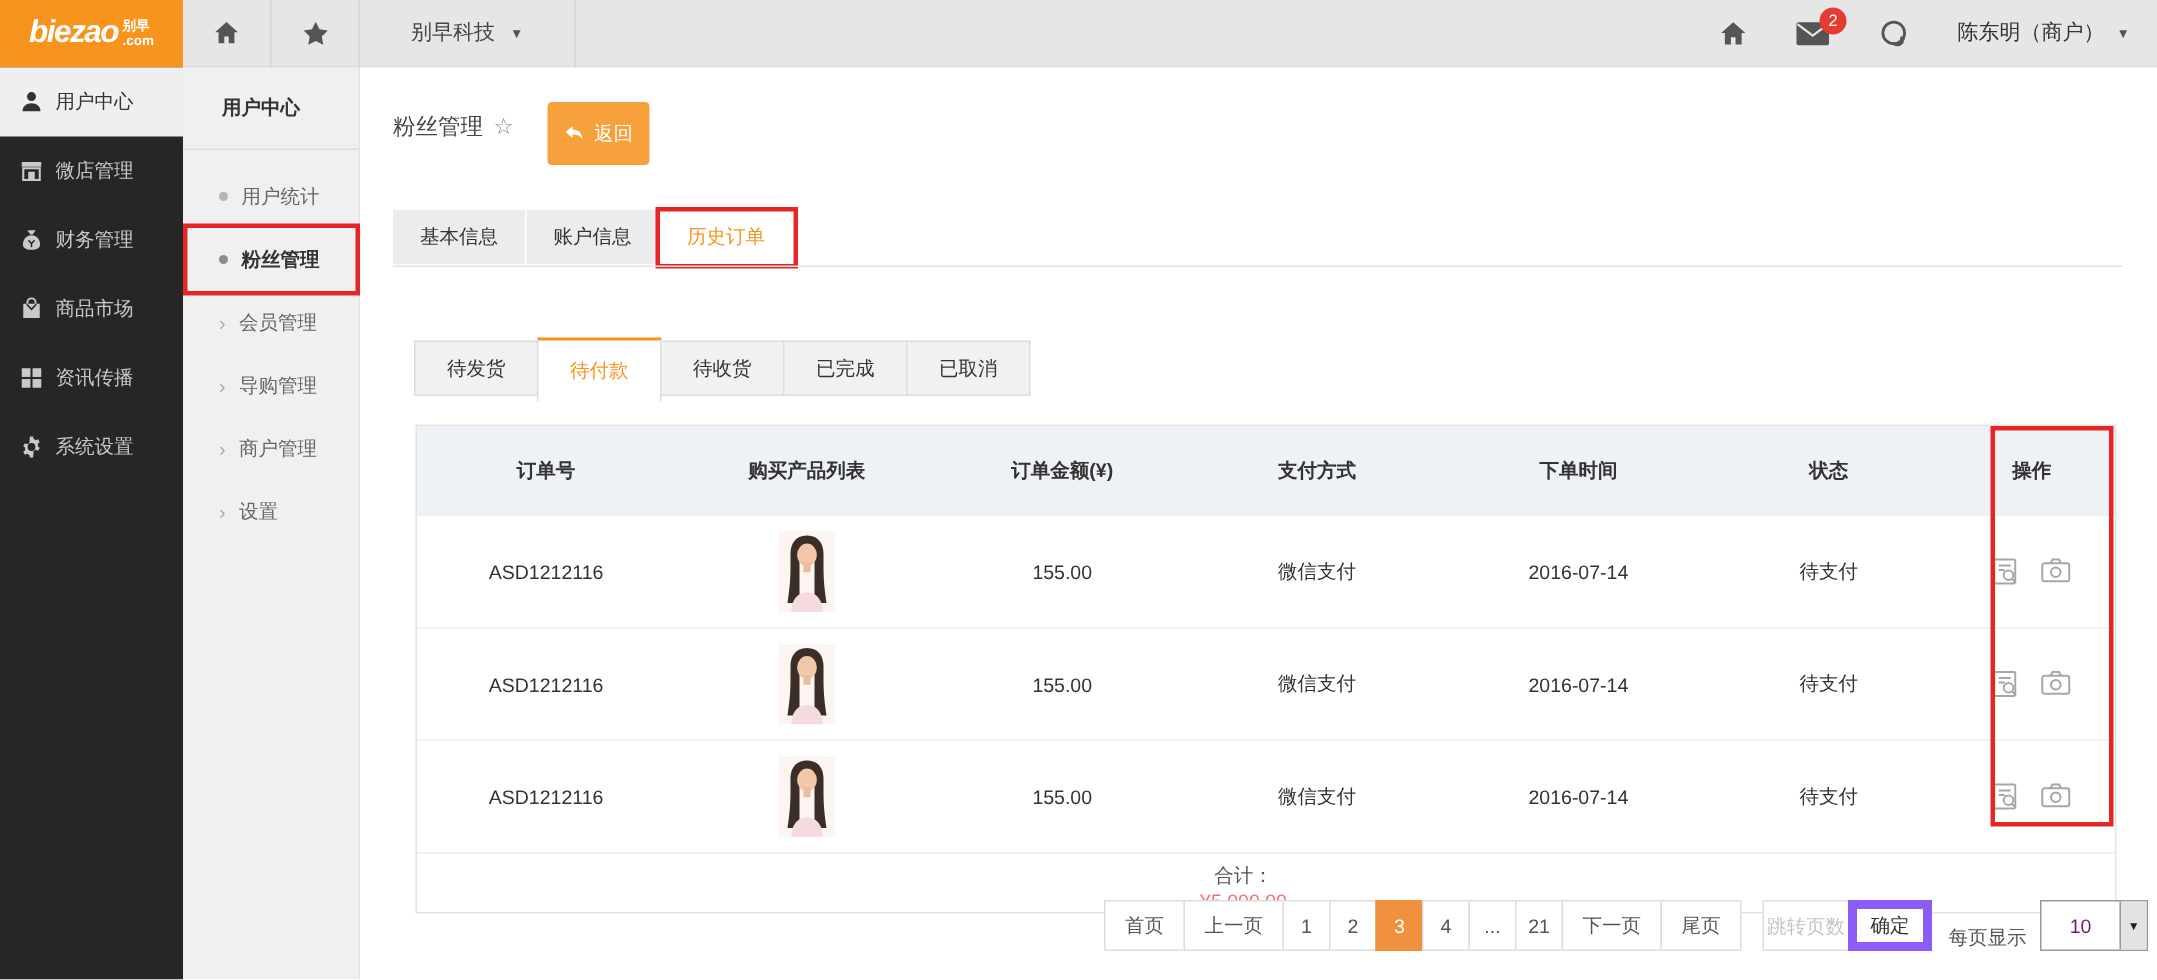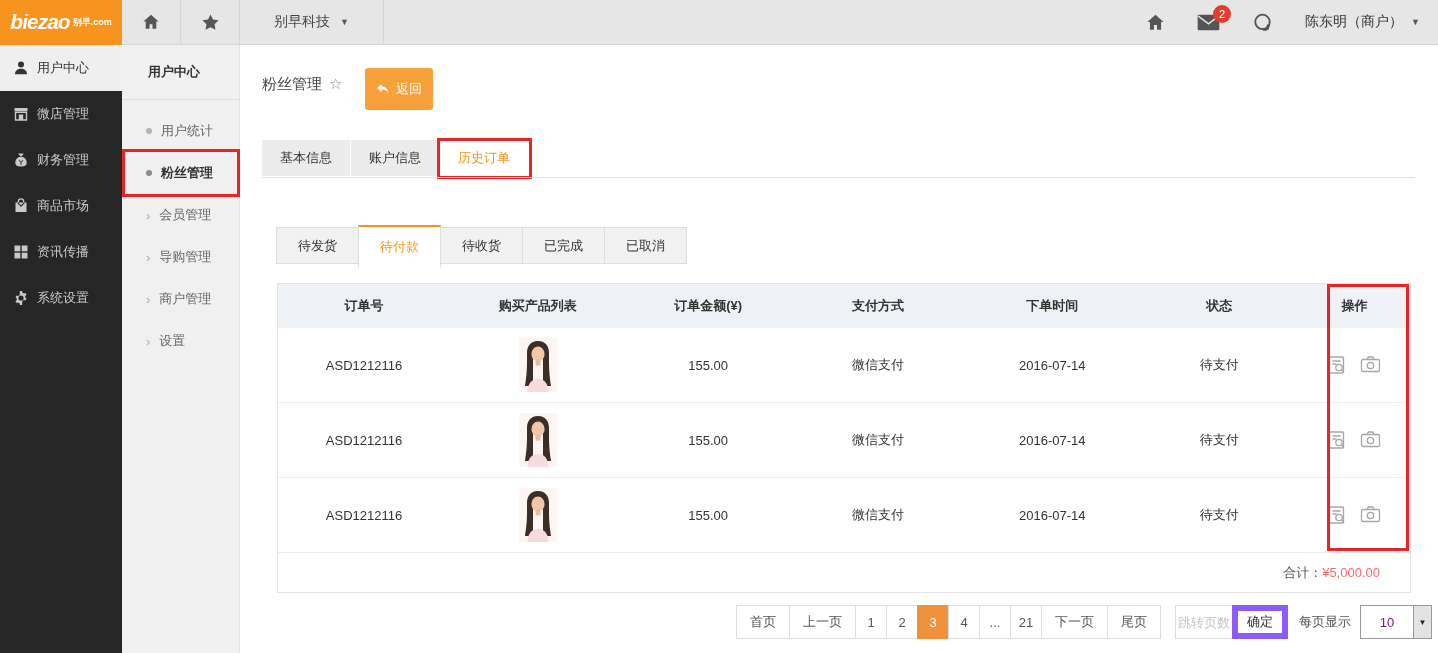--- a/index.html
+++ b/index.html
@@ -7,21 +7,21 @@
     font-family:"Liberation Sans","DejaVu Sans",sans-serif; background:#fff; color:#333; }
   body { position:relative; }
   svg { display:block; }
 
   
   .topbar { position:absolute; top:0; left:0; width:1438px; height:45px;
     background:#e6e6e6; border-bottom:1px solid #d9d9d9; display:flex; align-items:center; }
   .logo { width:122px; height:45px; background:#f7941e; color:#fff; display:flex;
     align-items:center; justify-content:center; gap:3px; cursor:pointer; }
   .logo-main { font-size:21px; font-weight:bold; font-style:italic; letter-spacing:-1px; }
-  .logo-side { display:flex; flex-direction:row; font-size:9px; line-height:10px; font-weight:bold; }
+  .logo-side { display:flex; flex-direction:column; font-size:9px; line-height:10px; font-weight:bold; }
   .tb-cell { width:59px; height:45px; display:flex; align-items:center; justify-content:center;
     border-right:1px solid #d5d5d5; color:#555; cursor:pointer; }
   .tb-cell:first-of-type { border-left:1px solid #d5d5d5; }
   .tb-company { height:45px; padding:0 34px; display:flex; align-items:center; gap:10px;
     border-right:1px solid #d5d5d5; font-size:14px; color:#444; cursor:pointer; }
   .caret { font-size:9px; color:#555; }
   .tb-right { margin-left:auto; display:flex; align-items:center; gap:32px; padding-right:18px; color:#555; }
   .mail-wrap { position:relative; cursor:pointer; }
   .badge { position:absolute; top:-9px; right:-11px; min-width:18px; height:18px; border-radius:50%;
     background:#e53c32; color:#fff; font-size:11px; display:flex; align-items:center; justify-content:center; }
@@ -68,40 +68,40 @@
   .tabs-underline { position:absolute; top:132px; left:22px; width:1153px; height:1px; background:#e2e2e2; }
 
   .order-tabs { position:absolute; top:182px; left:37px; display:flex; align-items:flex-start; }
   .order-tab { height:37px; padding:0 21px; background:#f1f1f1; border:1px solid #ddd; margin-left:-1px;
     display:flex; align-items:center; justify-content:center; font-size:13px; color:#333; cursor:pointer; }
   .order-tab.active { background:#fff; border-top:2px solid #f7941e; border-bottom:1px solid #fff;
     color:#f7941e; height:43px; margin-top:-2px; position:relative; z-index:2; }
 
   
   .table { position:absolute; top:238px; left:37px; width:1134px; border:1px solid #e3e3e3; background:#fff; }
-  .thead { display:flex; height:44px; align-items:center; background:#eef1f6;
+  .thead { display:flex; height:60px; align-items:center; background:#eef1f6;
     font-size:13px; font-weight:bold; color:#333; }
   .col { text-align:center; }
   .c1{width:15.2%;} .c2{width:15.5%;} .c3{width:14.6%;} .c4{width:15.4%;}
   .c5{width:15.4%;} .c6{width:14.1%;} .c7{width:9.8%;}
   .trow { display:flex; height:75px; align-items:center; border-bottom:1px solid #ececec;
     font-size:13px; color:#333; }
   .avatar-wrap { display:flex; justify-content:center; }
   .avatar { width:38px; height:54px; cursor:pointer; }
   .op-cell { display:flex; justify-content:center; gap:13px; color:#a6a6a6; }
   .op-icon { cursor:pointer; }
   .total-row { height:39px; display:flex; align-items:center; justify-content:flex-end;
-    padding-right:30px; font-size:13px; color:#555; }
+    padding-right:30px; font-size:13px; color:#555;flex-direction:column; }
   .total-value { color:#f56c6c; }
   .anno-op { position:absolute; top:0; right:1px; width:82px; height:267px;
     border:3px solid #e62626; pointer-events:none; z-index:3; }
 
   
   .pagination { position:absolute; top:565px; right:6px; height:24px; display:flex;
-    align-items:center; font-size:13px; color:#555; }
+    align-items:flex-end; font-size:13px; color:#555; }
   .pg-btn { height:34px; padding:0 13px; border:1px solid #ddd; background:#fff; margin-left:-1px;
     display:flex; align-items:center; justify-content:center; cursor:pointer; }
   .pg-num { width:32px; padding:0; }
   .pg-btn.active { background:#f0923d; border-color:#f0923d; color:#fff; }
   .jump-input { width:58px; height:34px; margin-left:14px; border:1px solid #ddd; text-align:center;
     font-size:13px; color:#555; background:#fff; font-family:inherit; }
   .jump-input::placeholder { color:#c4c4c4; }
   .confirm-btn { height:34px; padding:0 9px; border:6px solid #8b5cf6; margin-left:-1px; background:#fff;
     font-size:13px; color:#333; display:flex; align-items:center; cursor:pointer; }
   .per-label { margin:0 9px 0 11px; }

